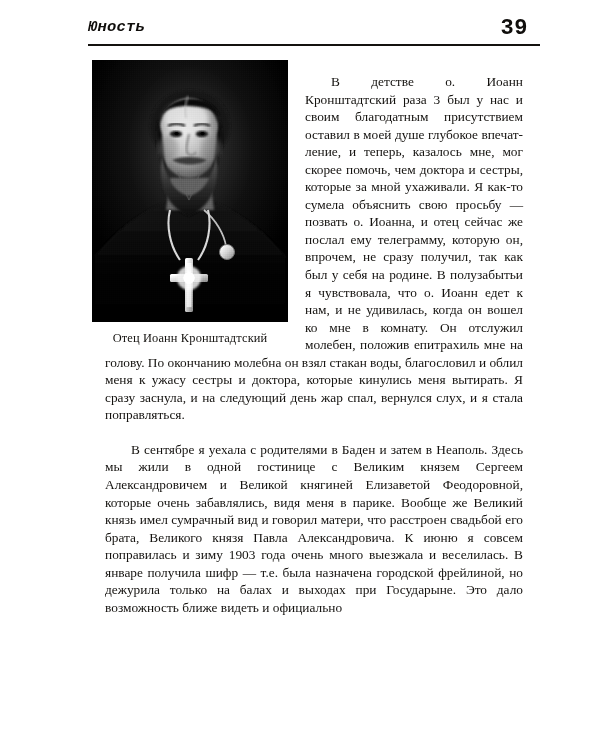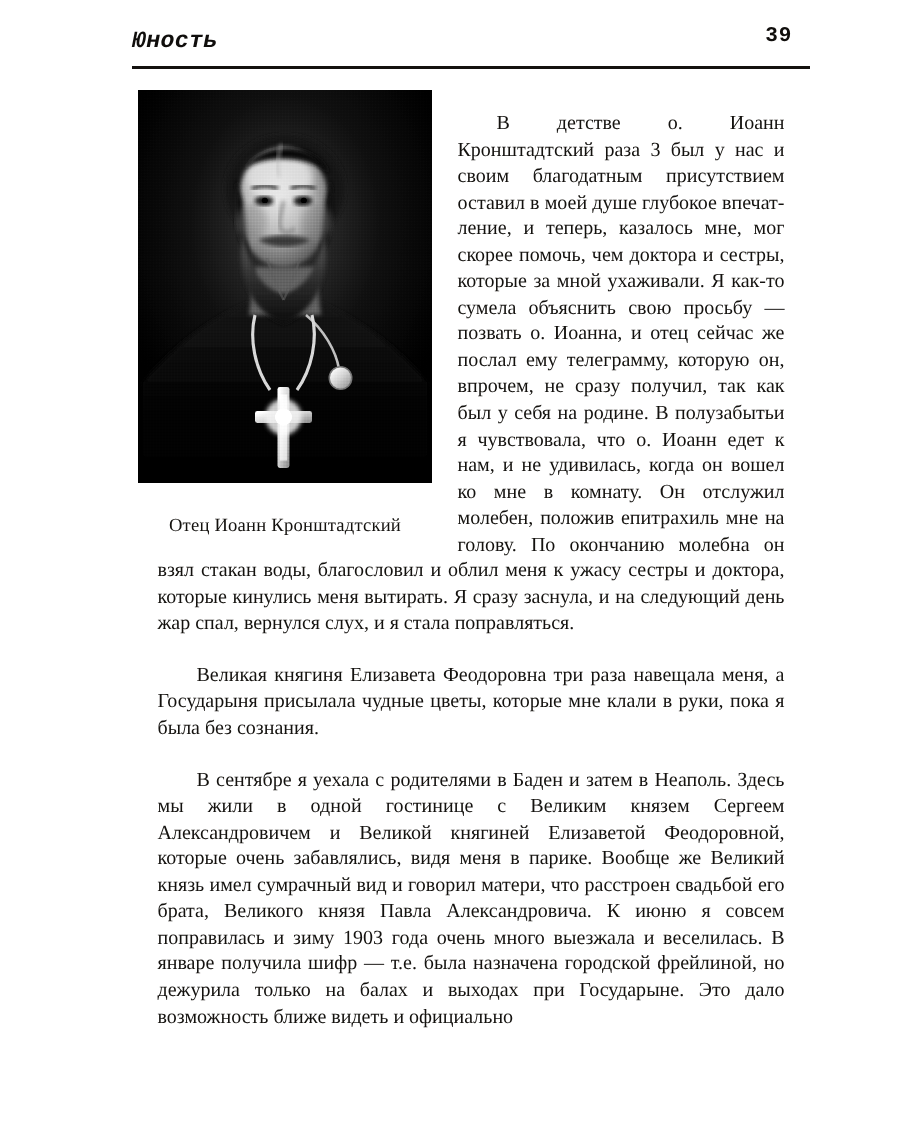--- a/index.html
+++ b/index.html
@@ -41,21 +41,21 @@
     font-weight: 700;
     font-size: 15.5px;
     letter-spacing: .2px;
     color: #100e0c;
   }
   .running-head .rh-folio {
     position: absolute;
     right: 12px;
     top: -2px;
     font-weight: 700;
-    font-size: 14px;
+    font-size: 22px;
     letter-spacing: .5px;
     color: #100e0c;
   }
   .head-rule {
     position: absolute;
     left: 88px;
     top: 44px;
     width: 452px;
     height: 2px;
     background: #14120f;
@@ -108,21 +108,21 @@
     pointer-events: none;
     opacity: .5;
     background-image:
       repeating-linear-gradient(0deg, rgba(255,255,255,.055) 0 1px, rgba(0,0,0,.055) 1px 2px),
       repeating-linear-gradient(90deg, rgba(255,255,255,.04) 0 1px, rgba(0,0,0,.05) 1px 2px);
     mix-blend-mode: overlay;
   }
   .fig-caption {
     width: 196px;
     box-sizing: border-box;
-    padding-top: 21px;
+    padding-top: 9px;
     font-size: 12.4px;
     line-height: 15px;
     text-align: center;
     text-indent: 0;
     letter-spacing: .15px;
     white-space: nowrap;
   }
 </style>
 </head>
 <body>
@@ -229,17 +229,16 @@
 
           <rect x="0" y="0" width="196" height="262" fill="none"></rect>
           <rect x="0" y="0" width="196" height="262" fill="url(#bgGlow)" opacity="0"></rect>
         </svg>
         <div class="grain"></div>
       </div>
       <div class="fig-caption">Отец Иоанн Кронштадтский</div>
     </div>
 
     <p class="indent">В детстве о. Иоанн Кронштадтский раза 3 был у нас и своим благодатным присутствием оставил в моей душе глубокое впечат­ление, и теперь, казалось мне, мог скорее помочь, чем доктора и сестры, ко­торые за мной ухаживали. Я как-то сумела объяснить свою просьбу — позвать о. Иоанна, и отец сейчас же послал ему телеграмму, ко­торую он, впрочем, не сразу получил, так как был у себя на родине. В полузабытьи я чувствовала, что о. Иоанн едет к нам, и не удивилась, когда он вошел ко мне в комнату. Он отслужил молебен, положив епитрахиль мне на голову. По окончанию молебна он взял стакан воды, благословил и облил меня к ужасу се­стры и доктора, которые кинулись меня вытирать. Я сразу заснула, и на следующий день жар спал, вернулся слух, и я стала поправляться.</p>
-    <p class="indent">Великая княгиня Елизавета Феодоровна три раза наве­щала меня, а Государыня присылала чудные цветы, которые мне клали в руки, пока я была без сознания.</p>
     <p class="indent">В сентябре я уехала с родителями в Баден и затем в Неа­поль. Здесь мы жили в одной гостинице с Великим князем Сергеем Александровичем и Великой княгиней Елизаве­той Феодоровной, которые очень забавлялись, видя меня в парике. Вообще же Великий князь имел сумрачный вид и говорил матери, что расстроен свадьбой его брата, Велико­го князя Павла Александровича. К июню я совсем поправи­лась и зиму 1903 года очень много выезжала и веселилась. В январе получила шифр — т.е. была назначена городской фрейлиной, но дежурила только на балах и выходах при Го­сударыне. Это дало возможность ближе видеть и официально</p>
   </div>
 
 </div>
 
 </body></html>

